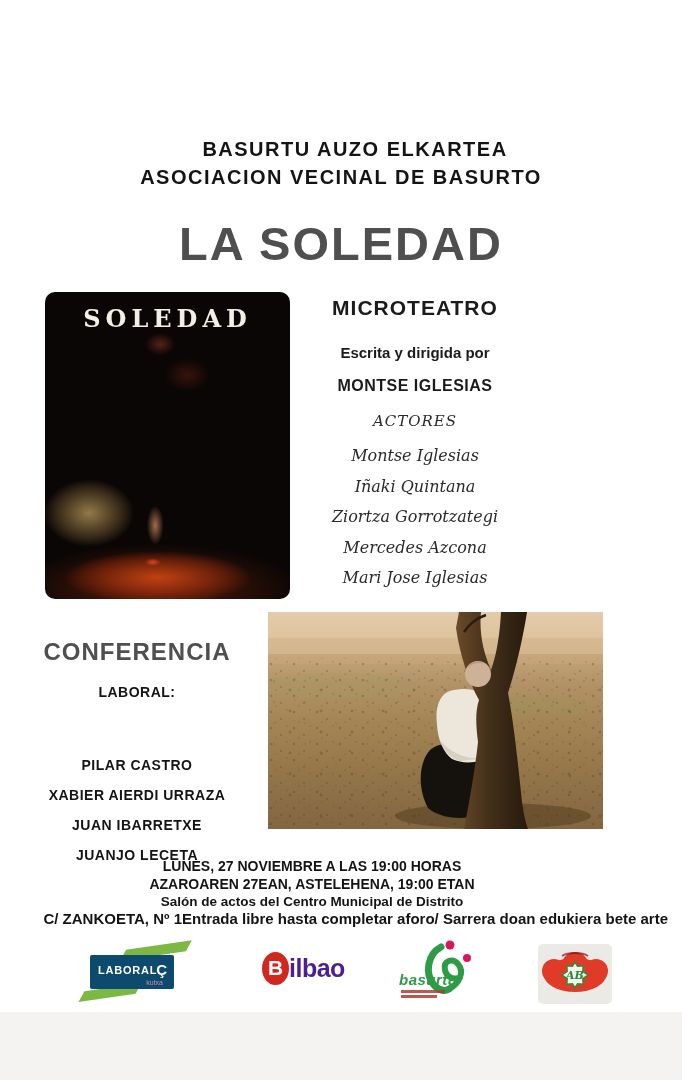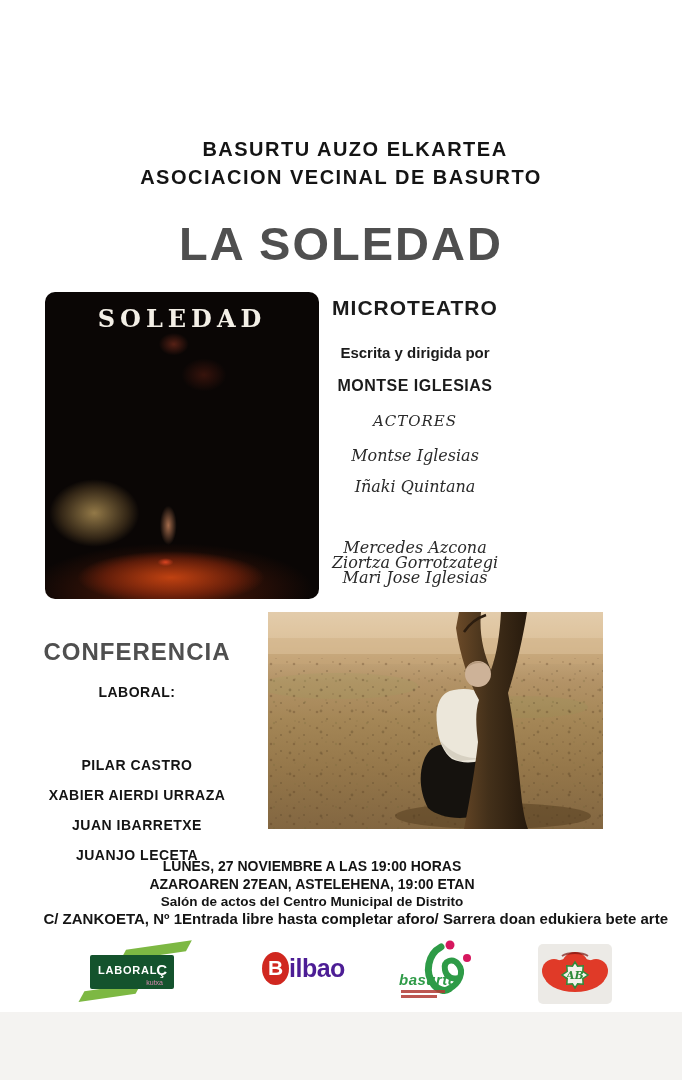--- a/index.html
+++ b/index.html
@@ -12,21 +12,21 @@
   .org-line { left:0; width:682px; text-align:center; font-weight:bold; color:#141414;
               font-size:20px; letter-spacing:1.5px; }
   .org-line1 { top:138px;padding-left:28px; }
   .org-line2 { top:166px; }
 
   .main-title { top:216px; left:0; width:682px; text-align:center; font-weight:bold;
                 color:#4f4f4f; font-size:47px; letter-spacing:2px; }
 
   
   .theater-poster {
-    left:45px; top:292px; width:274px; height:307px; border-radius:10px; overflow:hidden;
+    left:45px; top:292px; width:245px; height:307px; border-radius:10px; overflow:hidden;
     background:
       radial-gradient(ellipse 60px 45px at 18% 72%, rgba(205,170,100,0.70), rgba(130,100,55,0.35) 55%, transparent 75%),
       radial-gradient(ellipse 12px 28px at 45% 76%, rgba(190,125,88,0.85), transparent 70%),
       radial-gradient(ellipse 20px 15px at 47% 17%, rgba(150,55,35,0.55), transparent 75%),
       radial-gradient(ellipse 30px 22px at 58% 27%, rgba(110,35,20,0.45), transparent 75%),
       radial-gradient(ellipse 10px 5px at 44% 88%, rgba(225,70,35,0.95), transparent 80%),
       radial-gradient(ellipse 120px 34px at 46% 93%, rgba(205,70,18,0.90), rgba(140,40,12,0.55) 55%, transparent 78%),
       radial-gradient(ellipse 190px 62px at 46% 97%, rgba(150,45,12,0.55), transparent 75%),
       #0a0605;
   }
@@ -34,21 +34,21 @@
                    font-family:"DejaVu Serif", serif; font-weight:bold; color:#f3efe6;
                    font-size:24px; letter-spacing:5px; }
 
   
   .rc { left:288px; width:254px; text-align:center; color:#1b1b1b; }
   .micro-heading { top:296px; font-size:21px; font-weight:bold; letter-spacing:1px; }
   .byline   { top:344px; font-size:15px; font-weight:bold; }
   .director { top:377px; font-size:16px; font-weight:bold; letter-spacing:.5px; }
   .script   { font-family:"DejaVu Serif", serif; font-style:italic; color:#2a2a2a; }
   .actors-heading { top:412px; font-size:15px; letter-spacing:1px; }
-  .actor-0 { top:446px; } .actor-1 { top:477px; } .actor-2 { top:507px;margin-top:46px; }
+  .actor-0 { top:446px; } .actor-1 { top:477px; } .actor-2 { top:507px; }
   .actor-3 { top:538px; } .actor-4 { top:568px; }
   .actor { font-size:16px; }
 
   
   .lc { left:8px; width:258px; text-align:center; color:#141414; }
   .conf-heading { top:638px; font-size:24px; font-weight:bold; color:#4f4f4f; letter-spacing:1px; }
   .conf-sub { top:684px; font-size:14px; font-weight:bold; letter-spacing:.5px; }
   .speaker { font-size:14px; font-weight:bold; letter-spacing:.5px;margin-top:41px; }
   .speaker-0 { top:716px; } .speaker-1 { top:746px; }
   .speaker-2 { top:776px; } .speaker-3 { top:806px; }
@@ -62,21 +62,21 @@
   .event-line3 { font-size:13.5px; }
   .event-line4 { top:910px; left:0; width:668px; text-align:right; color:#141414;
                  font-weight:bold; font-size:15px; }
 
   
   .laboral { left:86px; top:944px; width:102px; height:58px; }
   .laboral .strip { position:absolute; background:#7db843; height:11px; transform:skewX(-35deg) rotate(-9deg); }
   .laboral .strip-top { right:2px; top:1px; width:60px; }
   .laboral .strip-bottom { left:-2px; bottom:4px; width:52px; }
   .laboral .plate { position:absolute; left:4px; top:11px; width:84px; height:34px;
-                    background:#14532d; border-radius:2px; }
+                    background:#0c4a6e; border-radius:2px; }
   .laboral .word { position:absolute; left:8px; top:9px; color:#ffffff; font-weight:bold;
                    font-size:11px; letter-spacing:.8px; }
   .laboral .glyph { position:absolute; right:7px; top:6px; color:#ffffff; font-weight:bold; font-size:15px; }
   .laboral .sub { position:absolute; right:11px; bottom:3px; color:#d489ae; font-size:7px; }
 
   .bilbao { left:262px; top:951px; height:34px; display:flex; align-items:center; }
   .bilbao .badge { width:27px; height:33px; background:#d0271f; border-radius:50%;
                    display:flex; align-items:center; justify-content:center;
                    color:#ffffff; font-weight:bold; font-size:21px; }
   .bilbao .rest { color:#4c1d95; font-weight:bold; font-size:25px; letter-spacing:-0.5px; }

